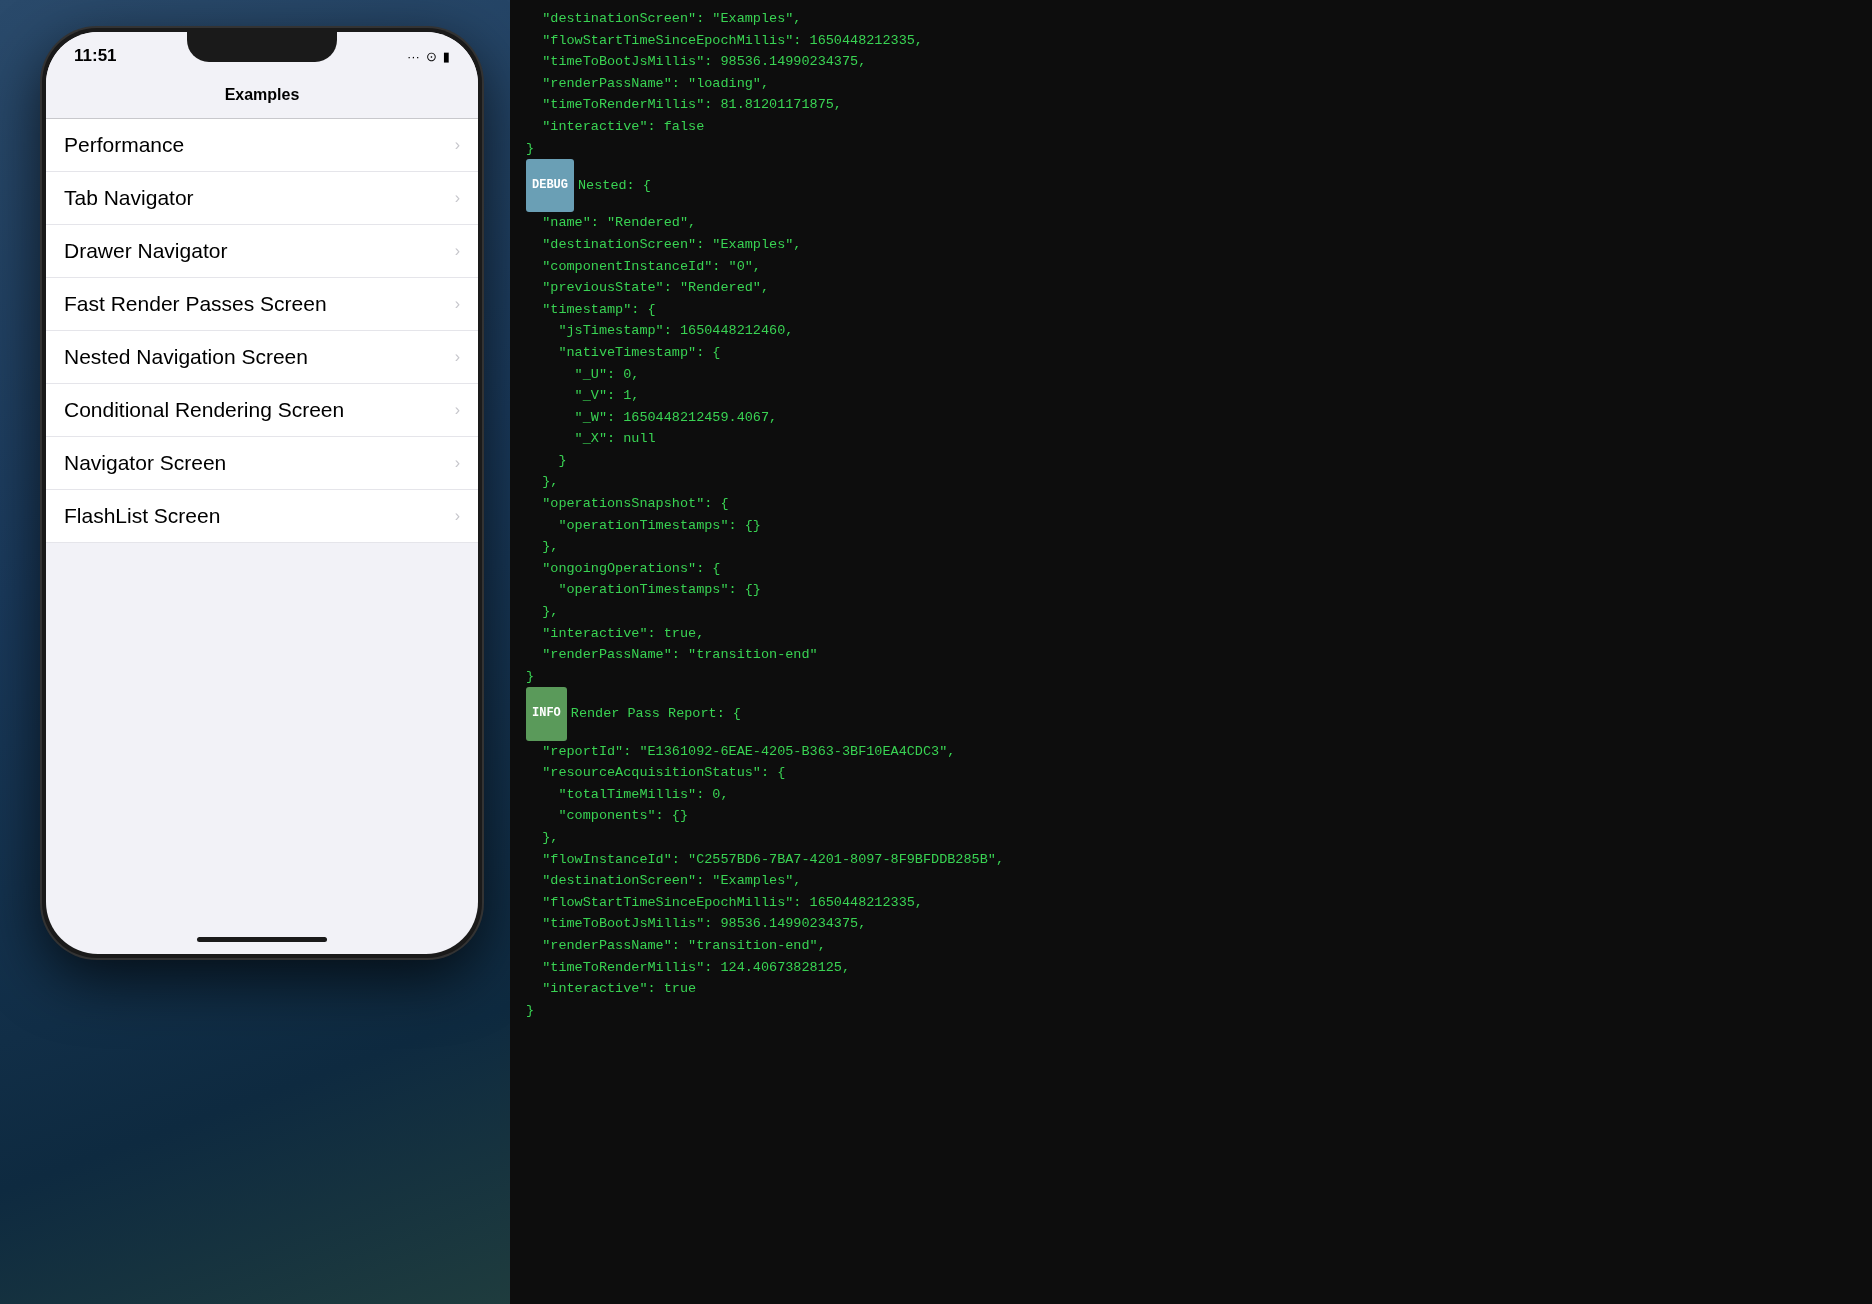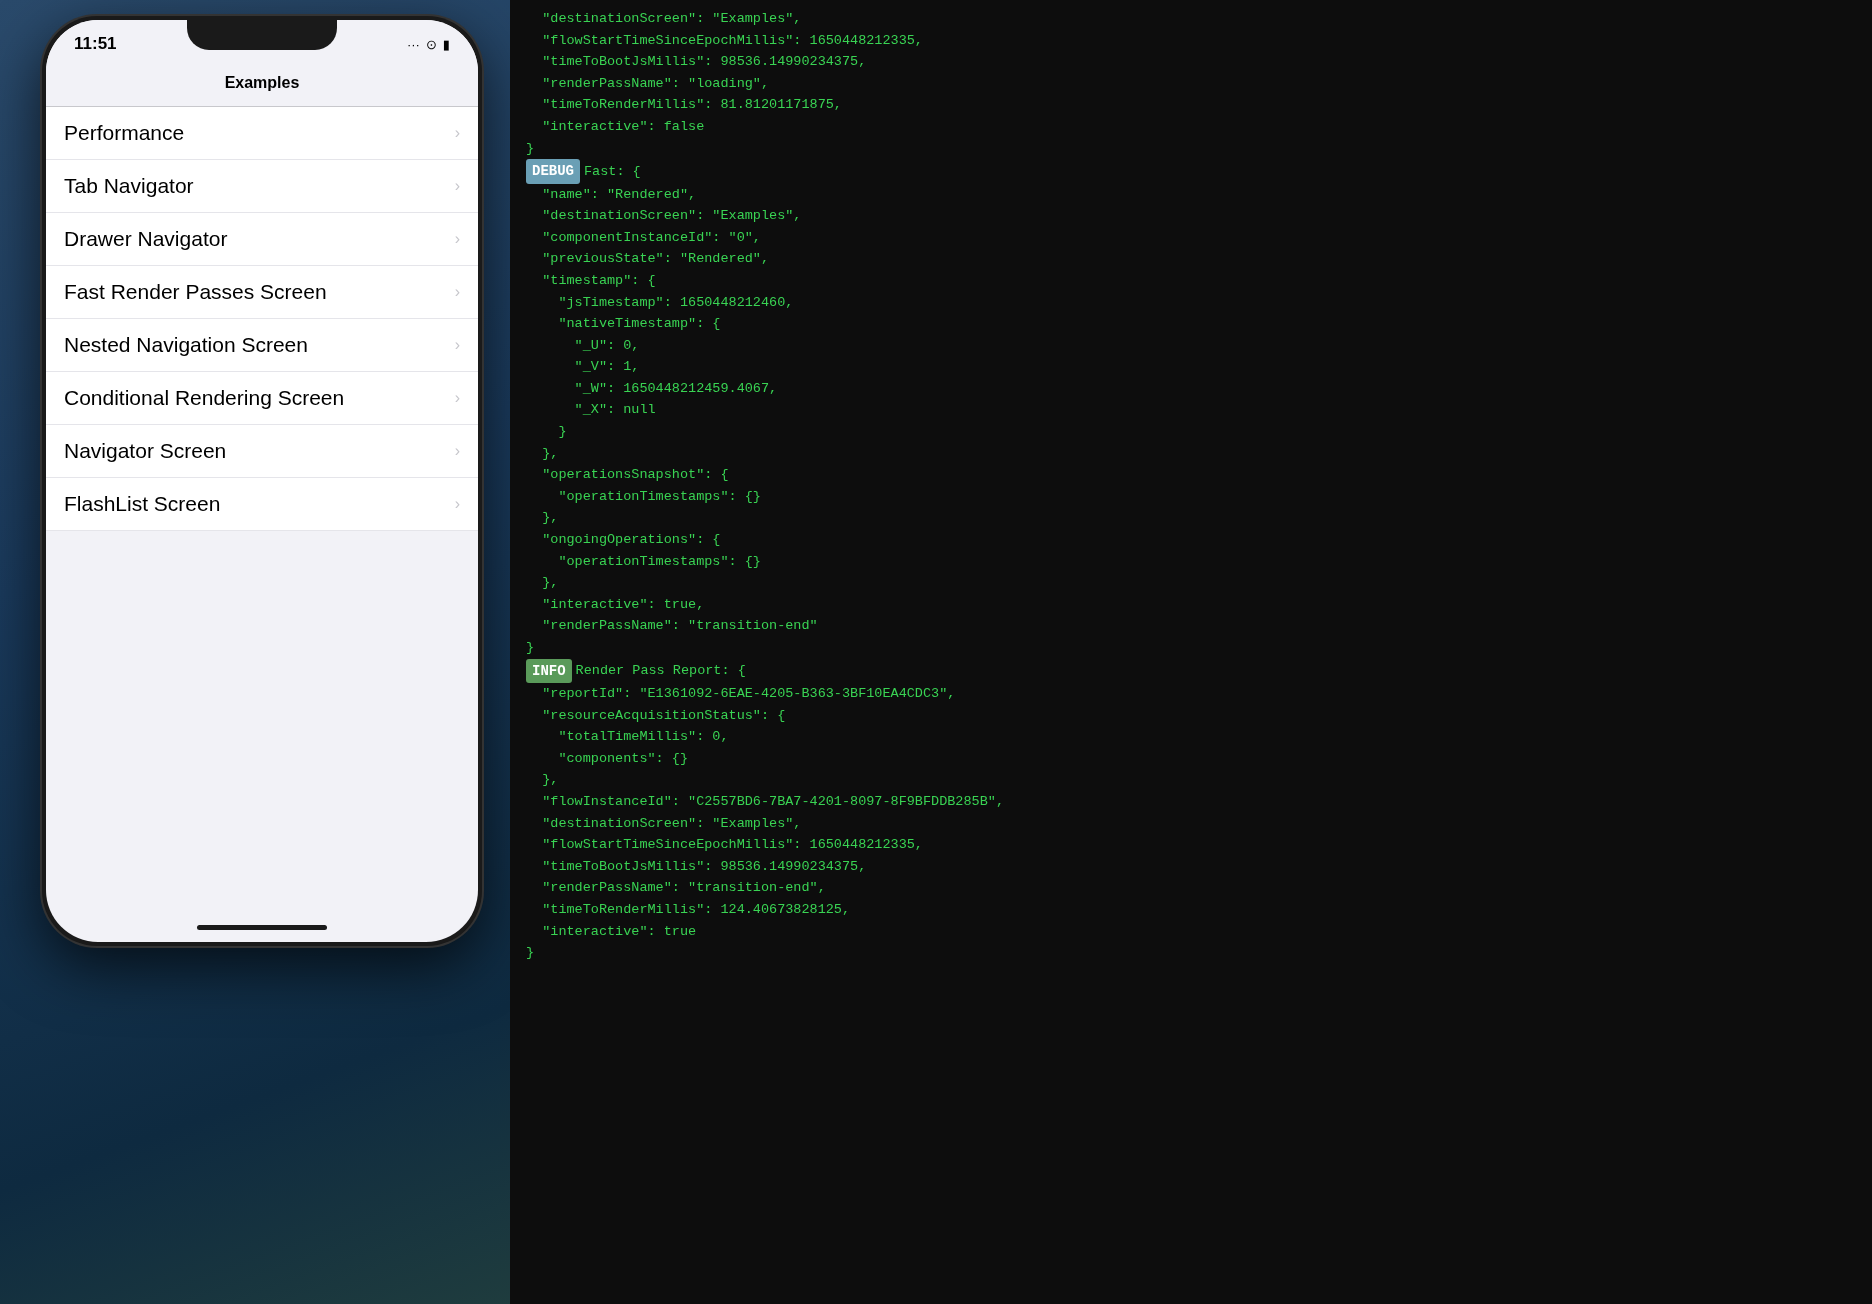--- a/index.html
+++ b/index.html
@@ -15,21 +15,21 @@
     .bg {
       position: absolute;
       inset: 0;
       background: linear-gradient(160deg, #2a4a6b 0%, #1a3a5c 30%, #0e2a40 60%, #3a5a3a 100%);
     }
 
     
     .phone-frame {
       position: absolute;
       left: 42px;
-      top: 16px;
+      top: 28px;
       width: 440px;
       height: 930px;
       background: #1a1a1a;
       border-radius: 55px;
       padding: 4px;
       box-shadow: 0 0 0 2px #333, 0 20px 60px rgba(0,0,0,0.7);
     }
 
     .phone-inner {
       width: 100%;
@@ -154,23 +154,23 @@
       color: #39d353;
     }
 
     .code-line {
       white-space: pre;
       display: block;
     }
 
     .badge {
       display: inline-block;
-      padding: 1px 6px;
+      padding: 17px 6px;
       border-radius: 3px;
-      font-size: 14px;
+      font-size: 12px;
       font-weight: bold;
       margin-right: 4px;
     }
 
     .badge-debug {
       background: #6a9fb5;
       color: #fff;
     }
 
     .badge-info {
@@ -247,21 +247,21 @@
 <div class="debug-panel">
 <span class="code-line key-color">  "destinationScreen": "Examples",</span>
     <span class="code-line key-color">  "flowStartTimeSinceEpochMillis": 1650448212335,</span>
     <span class="code-line key-color">  "timeToBootJsMillis": 98536.14990234375,</span>
     <span class="code-line key-color">  "renderPassName": "loading",</span>
     <span class="code-line key-color">  "timeToRenderMillis": 81.81201171875,</span>
     <span class="code-line key-color">  "interactive": false</span>
     <span class="code-line key-color">}</span>
     <div style="display: flex; align-items: center;">
       <span class="badge badge-debug">DEBUG</span>
-      <span class="key-color"> Fast: {</span>
+      <span class="key-color"> Nested: {</span>
     </div>
     <span class="code-line key-color">  "name": "Rendered",</span>
     <span class="code-line key-color">  "destinationScreen": "Examples",</span>
     <span class="code-line key-color">  "componentInstanceId": "0",</span>
     <span class="code-line key-color">  "previousState": "Rendered",</span>
     <span class="code-line key-color">  "timestamp": {</span>
     <span class="code-line key-color">    "jsTimestamp": 1650448212460,</span>
     <span class="code-line key-color">    "nativeTimestamp": {</span>
     <span class="code-line key-color">      "_U": 0,</span>
     <span class="code-line key-color">      "_V": 1,</span>

